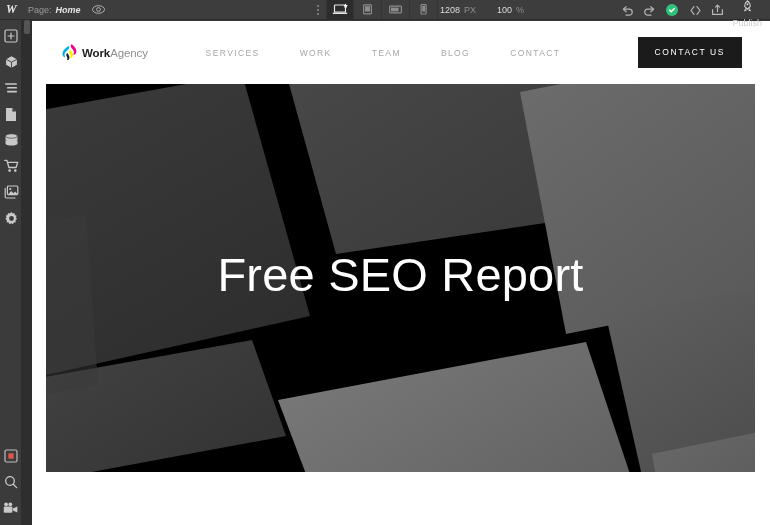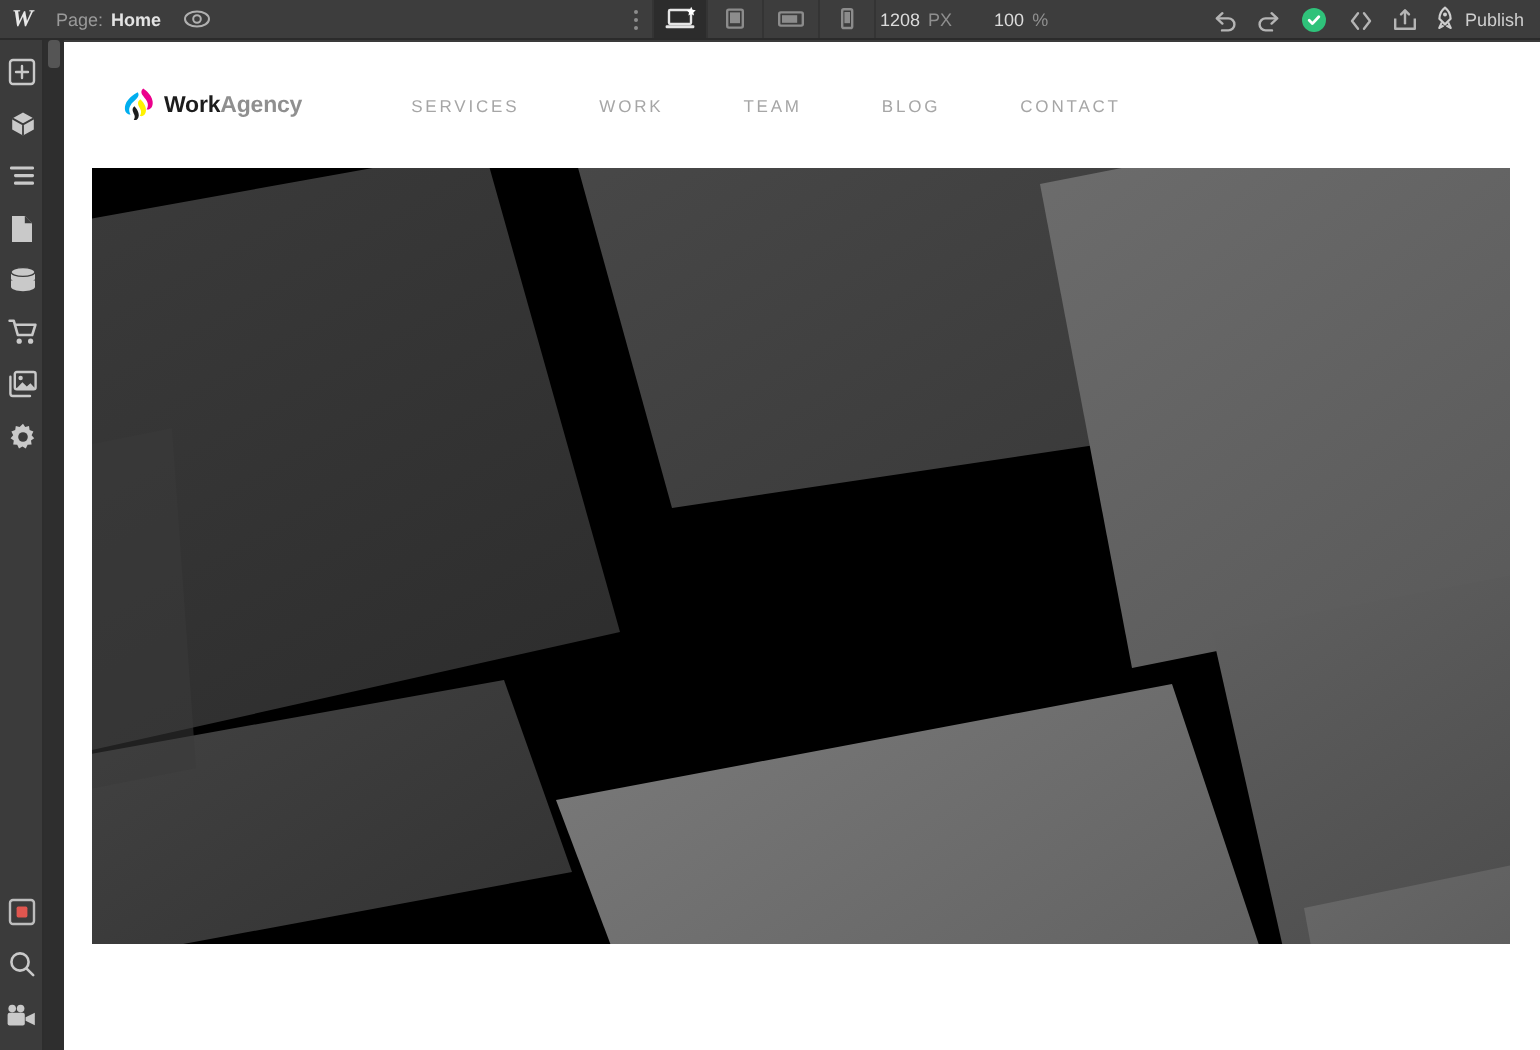--- a/index.html
+++ b/index.html
@@ -37,21 +37,21 @@
     font-weight: bold;
     font-size: 12px;
     letter-spacing: -0.5px;
   }
   .tb-pagelabel {
     display: flex; align-items: center; gap: 4px;
     margin-left: 6px;
     font-size: 9px;
   }
   .tb-pagelabel .k { color: #9a9a9a; }
-  .tb-pagelabel .v { color: #e3e3e3; font-weight: bold; }
+  .tb-pagelabel .v { color: #e3e3e3; font-weight: bold; font-style: italic; }
   .tb-eye {
     margin-left: 10px;
     width: 16px; height: 19px;
     display: flex; align-items: center; justify-content: center;
   }
   .tb-dots {
     position: absolute; left: 312px; top: 0;
     height: 20px; width: 12px;
     display: flex; flex-direction: column; align-items: center; justify-content: center;
     gap: 2px;
@@ -96,21 +96,21 @@
     display: flex; align-items: center; justify-content: center;
   }
   .tb-check .circle {
     width: 12px; height: 12px; border-radius: 50%;
     background: #2fc27a;
     display: flex; align-items: center; justify-content: center;
   }
   .tb-publish {
     display: flex; align-items: center; gap: 4px;
     padding: 0 8px 0 4px; height: 20px;
-    font-size: 9px; color: #cfcfcf;
+    font-size: 9px; color: #cfcfcf; flex-direction: column;
   }
 
   
   #sidebar {
     position: absolute; left: 0; top: 20px;
     width: 22px; height: 505px;
     background: #3b3b3b;
     border-right: 1px solid #2d2d2d;
     display: flex; flex-direction: column;
     z-index: 30;
@@ -152,21 +152,21 @@
   .brand {
     position: absolute; left: 30px;
     display: flex; align-items: center; gap: 5px;
   }
   .brand-mark { width: 15px; height: 17px; display:block; }
   .brand-text {
     font-size: 11.5px; letter-spacing: -0.1px;
     white-space: nowrap;
   }
   .brand-text .b1 { color: #1c1c1c; font-weight: bold; }
-  .brand-text .b2 { color: #8f8f8f; font-weight: bold; }
+  .brand-text .b2 { color: #8f8f8f; font-weight: normal; }
 
   .site-nav {
     position: absolute; left: 50%; transform: translateX(-50%);
     display: flex; align-items: center; gap: 40px;
     margin-left: -18px;
   }
   .site-nav a {
     font-size: 8.5px;
     letter-spacing: 1.4px;
     color: #a6a6a6;
@@ -437,20 +437,21 @@
       </div>
 
       <nav class="site-nav">
         <a href="#">Services</a>
         <a href="#">Work</a>
         <a href="#">Team</a>
         <a href="#">Blog</a>
         <a href="#">Contact</a>
       </nav>
 
+      <div class="cta">Contact Us</div>
     </div>
 
     <div class="hero-wrap">
       <div class="hero">
 
         <svg class="bg" viewBox="0 0 709 388" preserveAspectRatio="none">
           <defs>
             <linearGradient id="g1" x1="0" y1="0" x2="1" y2="1">
               <stop offset="0" stop-color="#4a4a4a"></stop>
                 <stop offset="1" stop-color="#383838"></stop>
@@ -493,19 +494,20 @@
 
           <polygon points="232,316 540,258 600,438 300,496" fill="url(#g3)"></polygon>
 
           <polygon points="560,232 792,188 820,346 596,392" fill="url(#g5)"></polygon>
 
           <polygon points="606,370 800,330 820,470 630,500" fill="url(#g7)"></polygon>
 
           <polygon points="-60,150 40,130 52,300 -60,322" fill="#3a3a3a" opacity="0.55"></polygon>
         </svg>
 
+        <div class="hero-title">Free SEO Report</div>
       </div>
     </div>
 
     <div class="page-rest"></div>
   </div>
 
 </div>
 
 </body></html>

